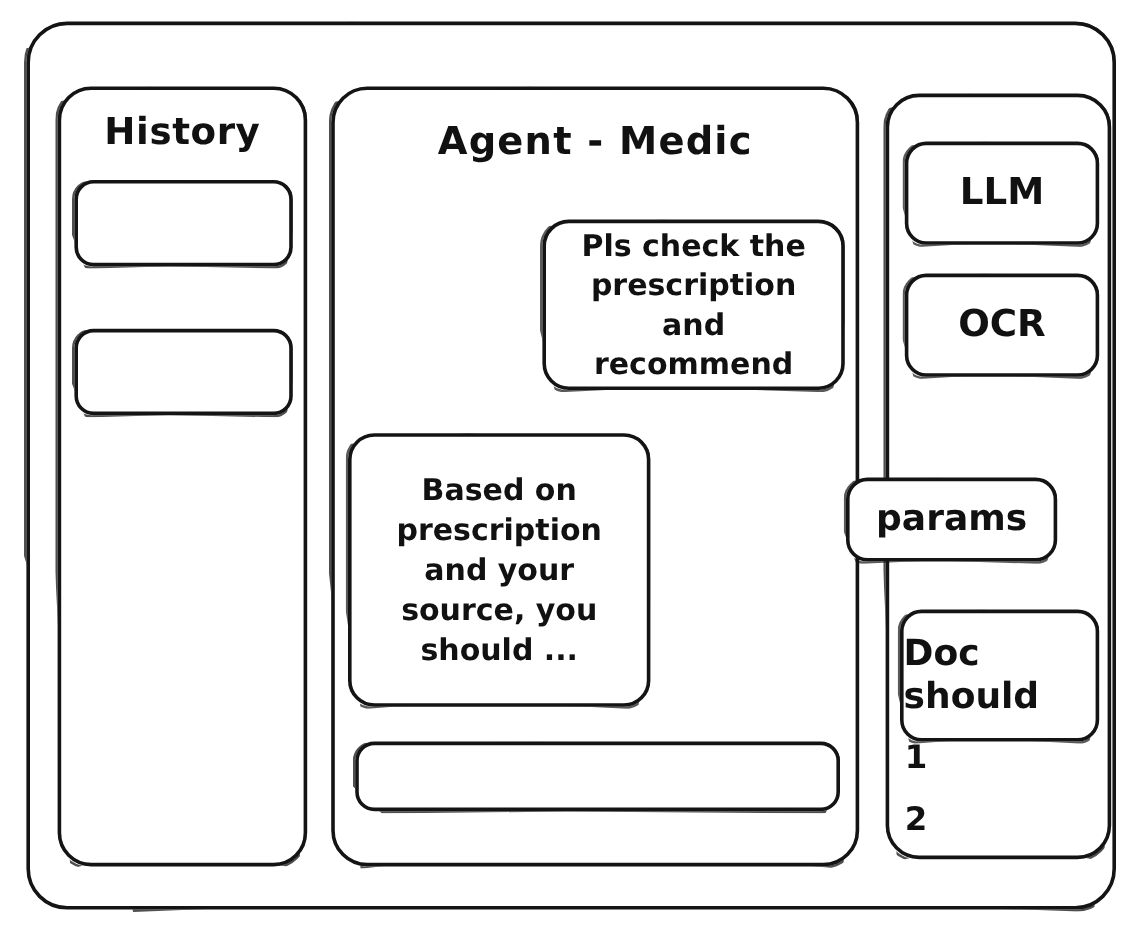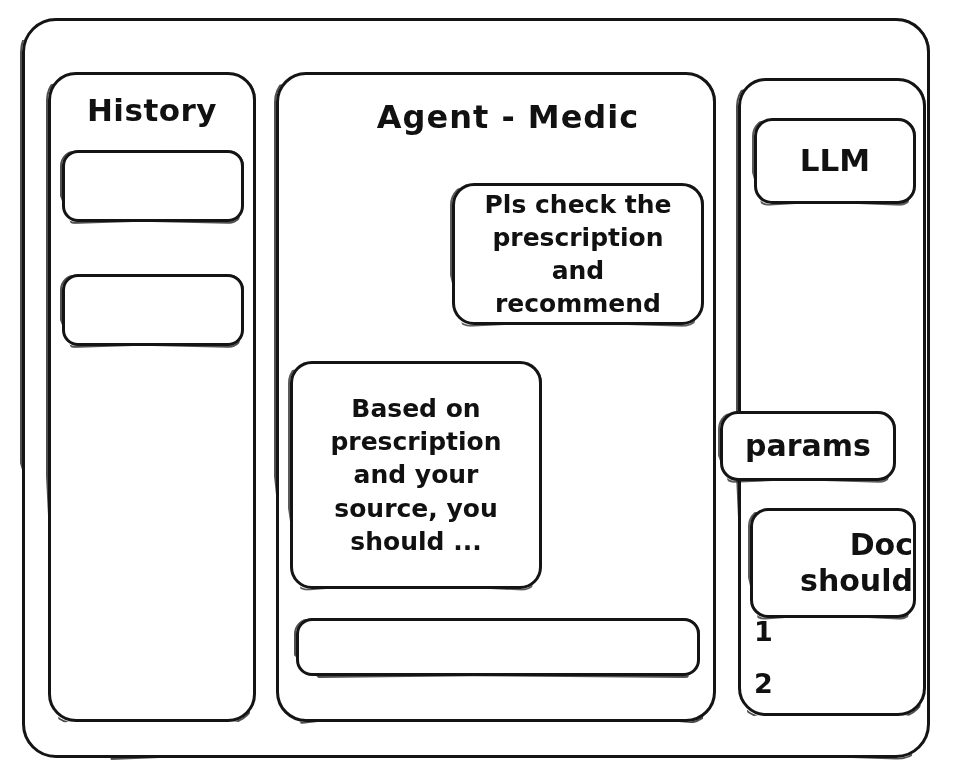--- a/index.html
+++ b/index.html
@@ -85,21 +85,21 @@
   
   #agent-panel {
     left: 276px;
     top: 72px;
     width: 440px;
     height: 650px;
     border-radius: 30px;
   }
   #agent-title {
     position: absolute;
-    left: 288px;
+    left: 276px;
     top: 98px;
     width: 440px;
     text-align: center;
     font-size: 32px;
     letter-spacing: 1px;
   }
 
   .bubble {
     position: absolute;
     box-sizing: border-box;
@@ -162,39 +162,39 @@
   }
   .tool-box {
     position: absolute;
     box-sizing: border-box;
     border: 3px solid #141414;
     border-radius: 18px;
     background: #ffffff;
     display: flex;
     align-items: center;
     justify-content: center;
-    text-align: right;
+    text-align: left;
     line-height: 1.2;
   }
   .tool-box::after {
     content: "";
     position: absolute;
     left: -5px;
     top: -3px;
     right: -3px;
     bottom: -5px;
     border: 2px solid #141414;
     border-radius: inherit;
     opacity: .7;
     pointer-events: none;
     clip-path: polygon(0% 4%, 42% 0%, 78% 4%, 100% 1%, 100% 58%, 95% 100%, 42% 96%, 6% 100%, 0% 62%);
   }
   #tool-llm      { left: 754px; top: 118px; width: 162px; height: 86px;  font-size: 31px; }
   #tool-ocr      { left: 754px; top: 228px; width: 162px; height: 86px;  font-size: 31px; }
-  #tool-params   { left: 720px; top: 398px; width: 176px; height: 70px;  font-size: 30px; margin-top: 13px; }
+  #tool-params   { left: 705px; top: 398px; width: 176px; height: 70px;  font-size: 30px; }
   #tool-docsrc   { left: 750px; top: 508px; width: 166px; height: 110px; font-size: 30px; }
 
   .doc-ref {
     position: absolute;
     font-size: 27px;
     left: 754px;
   }
   #doc-ref-1 { top: 616px; }
   #doc-ref-2 { top: 668px; }
 
@@ -223,20 +223,21 @@
   <div class="bubble handwrite" id="user-bubble">Pls check the prescription and recommend</div>
 
   <div class="bubble handwrite" id="agent-bubble">Based on prescription and your source, you should ...</div>
 
   <div class="sk" id="composer-input" title=""></div>
 
   <div class="sk" id="tools-panel"></div>
 
   <div class="tool-box handwrite" id="tool-llm">LLM</div>
 
+  <div class="tool-box handwrite" id="tool-ocr">OCR</div>
 
   <div class="tool-box handwrite" id="tool-params">params</div>
 
   <div class="tool-box handwrite" id="tool-docsrc">Doc should</div>
 
   <div class="handwrite doc-ref" id="doc-ref-1">1</div>
 
   <div class="handwrite doc-ref" id="doc-ref-2">2</div>
 
 </div>

